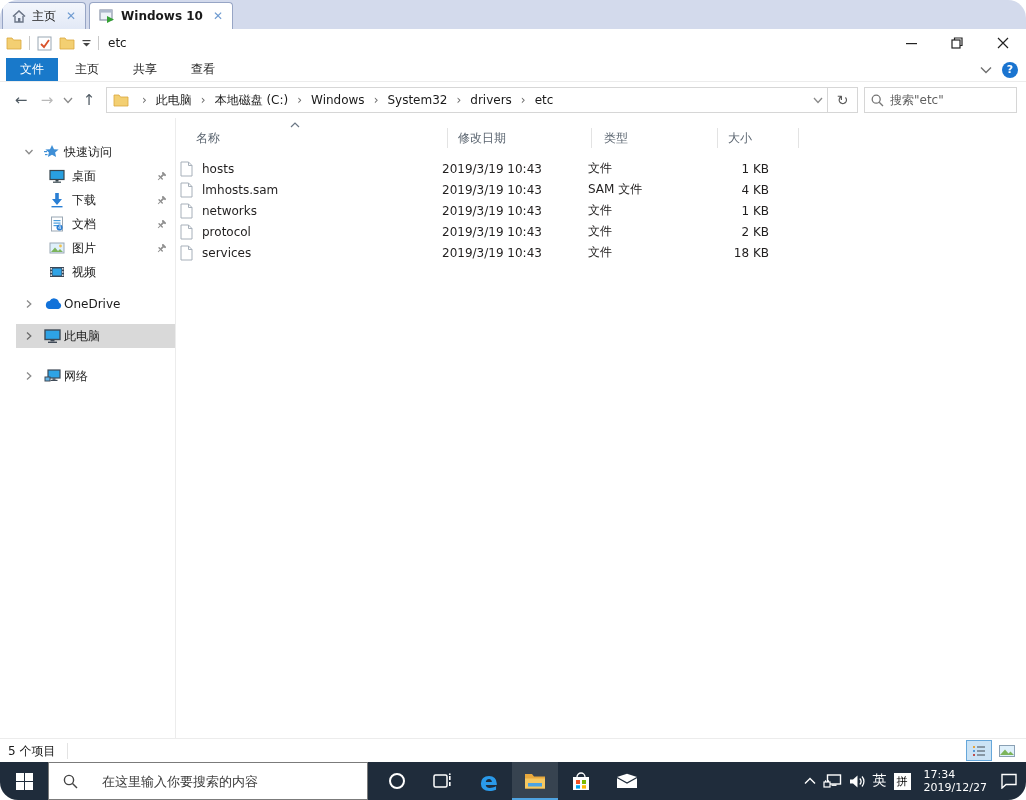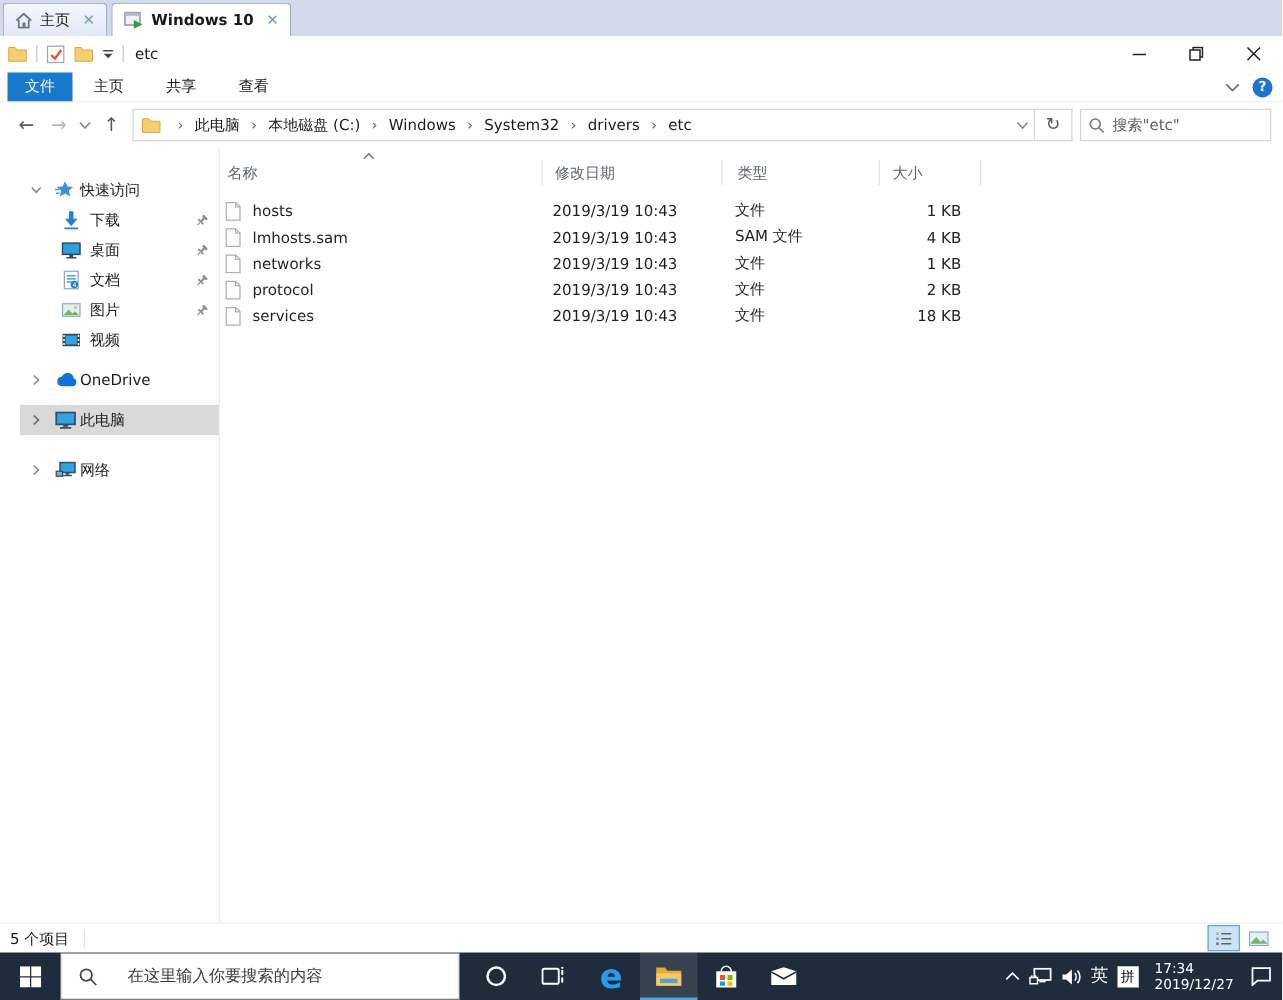--- a/index.html
+++ b/index.html
@@ -1,18 +1,18 @@
 <!DOCTYPE html>
 <html><head>
 <meta charset="utf-8">
 <style>
   * { margin:0; padding:0; box-sizing:border-box; }
   html,body { background:#fff; }
   body { font-family:"DejaVu Sans","Liberation Sans",sans-serif; font-size:12px; color:#1a1a1a; }
-  .screen { position:relative; width:1026px; height:800px; overflow:hidden; background:#fff; }
+  .screen { position:relative; width:1026px; height:800px; overflow:hidden; background:#fff;border-radius:18px; }
 
   
   .tabstrip { position:absolute; top:0; left:0; width:100%; height:29px; background:#d3daec; display:flex; align-items:flex-end; padding-left:2px; }
   .tab { display:flex; align-items:center; gap:6px; height:27px; padding:0 9px; border:1px solid #97a5c5; border-bottom:none; border-radius:4px 4px 0 0; margin-right:3px; }
   .tab.inactive { background:linear-gradient(#f3f6fc,#e2e9f6); }
   .tab.active { background:#fff; font-weight:bold; }
   .tab .close-x { color:#6f9bd1; font-size:12px; font-weight:bold; margin-left:4px; }
 
   
   .titlebar { position:absolute; top:29px; left:0; width:100%; height:28px; background:#fff; display:flex; align-items:center; }
@@ -51,21 +51,21 @@
   .side-row .s-icon { position:absolute; display:flex; }
   .side-row .s-label { position:absolute; white-space:nowrap; }
   .group .s-icon { left:28px; } .group .s-label { left:48px; }
   .child .s-icon { left:33px; } .child .s-label { left:56px; }
   .pin { position:absolute; left:140px; top:7px; }
   .side-gap { height:8px; }
 
   .content { position:absolute; left:160px; top:0; width:866px; height:620px; }
   .colheaders { position:absolute; top:8px; left:0; display:flex; height:24px; align-items:center; color:#5b6570; }
   .ch { height:20px; line-height:20px; border-right:1px solid #e3e3e3; }
-  .ch-name { width:252px; margin-left:22px; }
+  .ch-name { width:252px; margin-left:36px; }
   .ch-date { width:144px; padding-left:10px; }
   .ch-type { width:126px; padding-left:12px; }
   .ch-size { width:81px; padding-left:10px; }
   .sort-caret { position:absolute; left:130px; top:-4px; }
   .files { position:absolute; top:40px; left:0; width:640px; }
   .frow { display:flex; align-items:center; height:21px; padding-left:20px; color:#211f1f; }
   .f-icon { width:16px; display:flex; margin-right:6px; }
   .f-name { width:230px; }
   .f-date { width:144px; padding-left:10px; }
   .f-type { width:126px; padding-left:12px; }
@@ -225,44 +225,44 @@
               <rect x="0" y="7" width="3" height="1.2" fill="#3f8fd6"></rect>
               <rect x="1" y="10" width="2.5" height="1.2" fill="#3f8fd6"></rect>
             </svg>
           </span>
         <span class="s-label">快速访问</span>
       </div>
 
       <div class="side-row child">
         <span class="s-icon">
             <svg width="16" height="16" viewBox="0 0 16 16">
-              <path d="M6.2 1 h3.6 v6 H13 L8 13 3 7 h3.2 Z" fill="#2a7fd4"></path>
-              <rect x="2.5" y="14" width="11" height="1.4" fill="#2a7fd4"></rect>
-            </svg>
-          </span>
-        <span class="s-label">下载</span>
+              <rect x="1" y="2.5" width="14" height="9" fill="#29a0e0" stroke="#38474f" stroke-width="1.2"></rect>
+              <rect x="6.5" y="12" width="3" height="1.6" fill="#38474f"></rect>
+              <rect x="4" y="13.6" width="8" height="1.2" fill="#38474f"></rect>
+            </svg>
+          </span>
+        <span class="s-label">桌面</span>
         <svg class="pin" width="11" height="11" viewBox="0 0 11 11">
             <g transform="rotate(45 5.5 5.5)" fill="#8f8f8f">
               <rect x="3" y="1" width="5" height="2" rx="1"></rect>
               <rect x="4.6" y="2.5" width="1.8" height="4"></rect>
               <rect x="2.5" y="6" width="6" height="1.4" rx=".7"></rect>
               <rect x="5.1" y="7.4" width=".9" height="3"></rect>
             </g>
           </svg>
       </div>
 
       <div class="side-row child">
         <span class="s-icon">
             <svg width="16" height="16" viewBox="0 0 16 16">
-              <rect x="1" y="2.5" width="14" height="9" fill="#29a0e0" stroke="#38474f" stroke-width="1.2"></rect>
-              <rect x="6.5" y="12" width="3" height="1.6" fill="#38474f"></rect>
-              <rect x="4" y="13.6" width="8" height="1.2" fill="#38474f"></rect>
-            </svg>
-          </span>
-        <span class="s-label">桌面</span>
+              <path d="M6.2 1 h3.6 v6 H13 L8 13 3 7 h3.2 Z" fill="#2a7fd4"></path>
+              <rect x="2.5" y="14" width="11" height="1.4" fill="#2a7fd4"></rect>
+            </svg>
+          </span>
+        <span class="s-label">下载</span>
         <svg class="pin" width="11" height="11" viewBox="0 0 11 11">
             <g transform="rotate(45 5.5 5.5)" fill="#8f8f8f">
               <rect x="3" y="1" width="5" height="2" rx="1"></rect>
               <rect x="4.6" y="2.5" width="1.8" height="4"></rect>
               <rect x="2.5" y="6" width="6" height="1.4" rx=".7"></rect>
               <rect x="5.1" y="7.4" width=".9" height="3"></rect>
             </g>
           </svg>
       </div>
 

